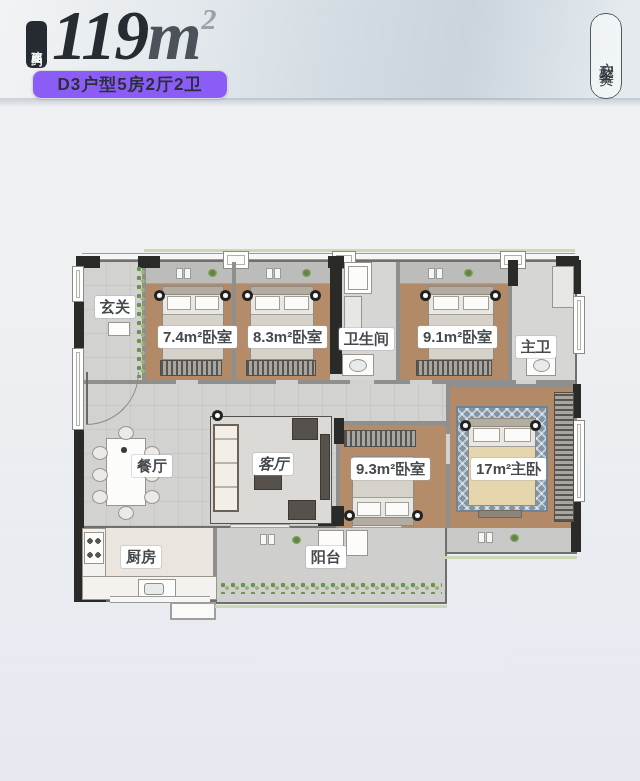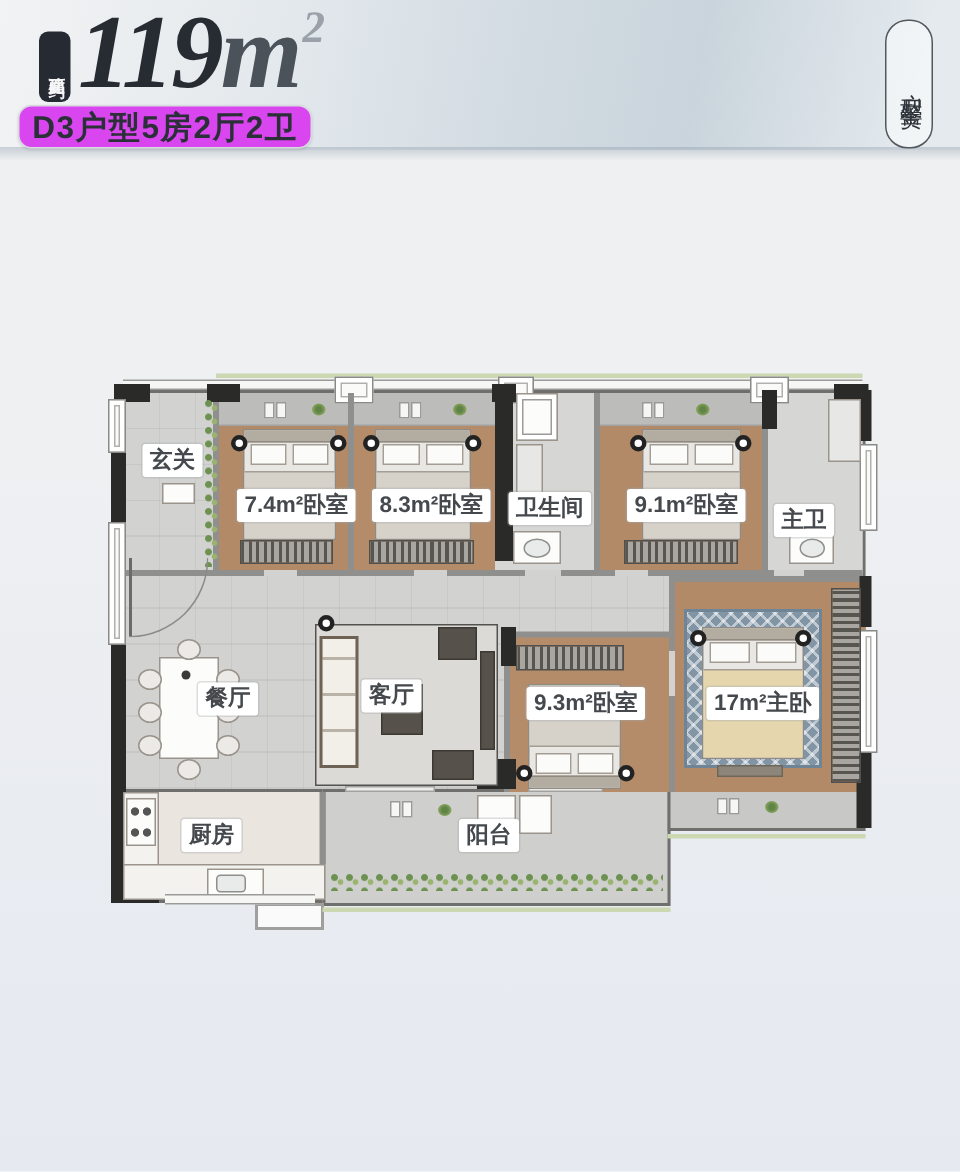--- a/index.html
+++ b/index.html
@@ -15,23 +15,23 @@
   .seam{left:0;top:98px;width:640px;height:9px;
     background:linear-gradient(180deg,rgba(139,154,167,.40),rgba(139,154,167,0));}
   .area-badge{left:26px;top:21px;width:21px;height:47px;background:#262b33;border-radius:6px;
     color:#f5f6f7;writing-mode:vertical-rl;text-orientation:upright;font-size:11px;letter-spacing:2px;
     display:flex;align-items:center;justify-content:center;font-weight:600;}
   .big-title{left:52px;top:-6px;height:84px;font-family:"Liberation Serif","DejaVu Serif",serif;
     font-style:italic;font-weight:bold;font-size:70px;line-height:84px;letter-spacing:-2px;white-space:nowrap;}
   .big-title .num{color:#272b32;}
   .big-title .unit{color:#4c525a;}
   .big-title .sup{font-size:30px;color:#9aa1a9;position:relative;top:-30px;margin-left:2px;font-style:italic;}
-  .type-pill{left:12px;top:70px;width:194px;height:27px;background:#d946ef;border:1px solid #d7dbde;
+  .type-pill{left:32px;top:70px;width:194px;height:27px;background:#8b5cf6;border:1px solid #d7dbde;
     border-radius:9px;box-shadow:0 1px 2px rgba(60,70,80,.18);display:flex;align-items:center;justify-content:center;
-    font-size:21px;font-weight:600;color:#2b3038;letter-spacing:1px;}
+    font-size:17px;font-weight:600;color:#2b3038;letter-spacing:1px;}
   .corner-tag{left:590px;top:13px;width:30px;height:84px;border:1px solid #53585e;border-radius:15px;
     background:rgba(252,253,253,.55);color:#2f343b;writing-mode:vertical-rl;text-orientation:upright;
     font-size:15px;letter-spacing:3px;display:flex;align-items:center;justify-content:center;}
   
   .plan{left:80px;top:260px;width:497px;height:348px;}
   .zone{position:absolute;box-sizing:border-box;}
   .area-main{left:0;top:0;width:497px;height:268px;background:#d2d3d1;border:2px solid #6f6f6d;
     background-image:repeating-linear-gradient(0deg,rgba(110,110,108,.10) 0 1px,transparent 1px 24px),
                      repeating-linear-gradient(90deg,rgba(110,110,108,.10) 0 1px,transparent 1px 24px);}
   .area-kitchen{left:0;top:266px;width:137px;height:76px;background:#ebe5e0;border:2px solid #6f6f6d;}
@@ -288,18 +288,18 @@
   <div class="pdot" style="left:430px;top:274px;"></div>
   <div class="greens" style="left:365px;top:296px;width:132px;height:3px;"></div>
 
   <div class="lbl" style="left:15px;top:36px;">玄关</div>
   <div class="lbl" style="left:78px;top:66px;">7.4m²卧室</div>
   <div class="lbl" style="left:168px;top:66px;">8.3m²卧室</div>
   <div class="lbl" style="left:259px;top:68px;">卫生间</div>
   <div class="lbl" style="left:338px;top:66px;">9.1m²卧室</div>
   <div class="lbl" style="left:436px;top:76px;">主卫</div>
   <div class="lbl" style="left:52px;top:195px;">餐厅</div>
-  <div class="lbl" style="left:161px;top:193px;">客厅</div>
+  <div class="lbl" style="left:173px;top:193px;font-style:italic;">客厅</div>
   <div class="lbl" style="left:271px;top:198px;">9.3m²卧室</div>
   <div class="lbl" style="left:391px;top:198px;">17m²主卧</div>
   <div class="lbl" style="left:41px;top:286px;">厨房</div>
   <div class="lbl" style="left:226px;top:286px;">阳台</div>
 </div>
 
 </body></html>

